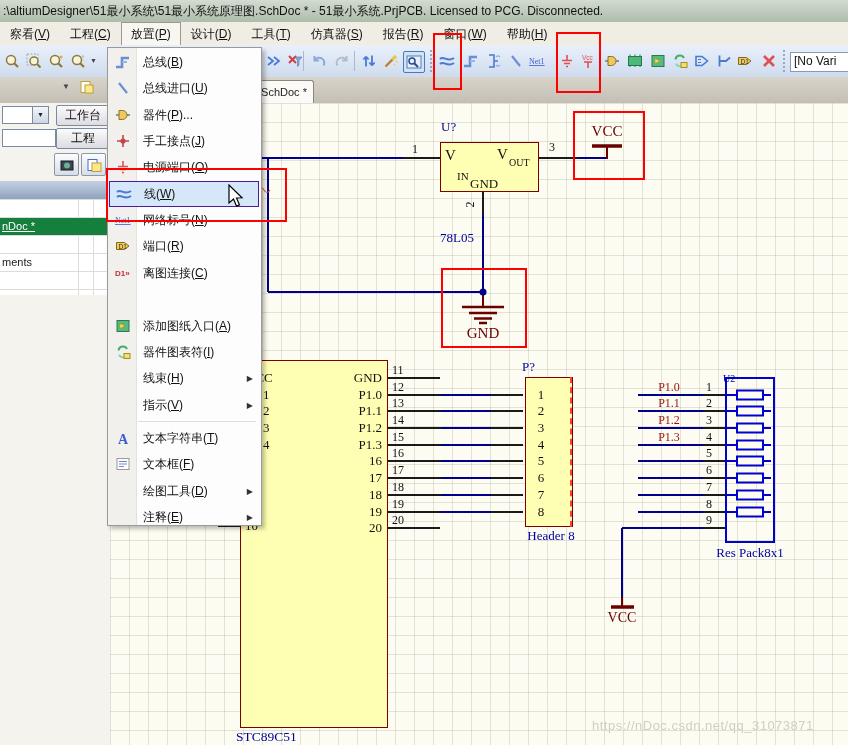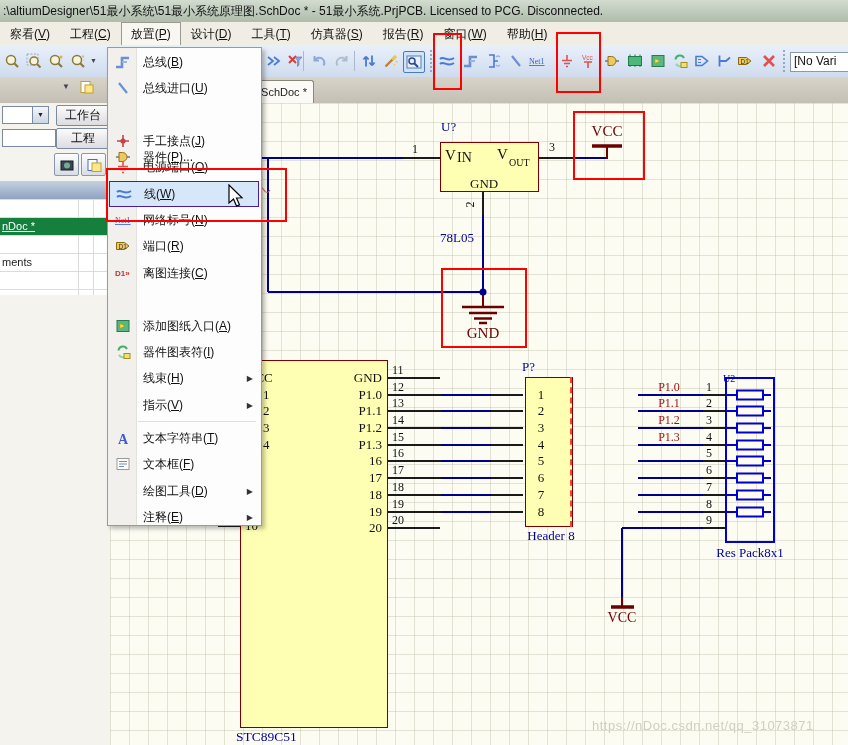--- a/index.html
+++ b/index.html
@@ -369,21 +369,21 @@
         <line x1="703" y1="528" x2="725" y2="528" stroke="#1a1a1a" stroke-width="2"></line>
         <line x1="622" y1="528" x2="703" y2="528" stroke="#00008B" stroke-width="2"></line>
         <line x1="622" y1="528" x2="622" y2="597" stroke="#00008B" stroke-width="2"></line>
         <line x1="622" y1="597" x2="622" y2="607" stroke="#6B0000" stroke-width="2"></line>
         <line x1="611" y1="607" x2="634" y2="607" stroke="#6B0000" stroke-width="3.5"></line>
         <path d="M258 190 q3 -5 6 0 q3 5 6 0" stroke="#d06048" fill="none" stroke-width="1.2"></path>
       </svg>
       <div class="slabel des" style="left:441px;top:119px;font-size:13px;">U?</div>
       <div class="slabel des" style="left:440px;top:230px;font-size:13px;">78L05</div>
       <div class="slabel " style="left:445px;top:147px;font-size:15px;">V</div>
-      <div class="slabel " style="left:457px;top:150px;font-size:14px;">IN</div>
+      <div class="slabel " style="left:457px;top:170px;font-size:11px;">IN</div>
       <div class="slabel " style="left:497px;top:146px;font-size:15px;">V</div>
       <div class="slabel " style="left:509px;top:157px;font-size:10px;">OUT</div>
       <div class="slabel " style="left:470px;top:176px;font-size:13px;">GND</div>
       <div class="slabel " style="left:412px;top:142px;font-size:12px;">1</div>
       <div class="slabel " style="left:549px;top:140px;font-size:12px;">3</div>
       <div class="slabel " style="left:467px;top:197px;font-size:12px;transform:rotate(-90deg);">2</div>
       <div class="slabel pwr" style="left:582px;top:123px;font-size:15px;width:50px;text-align:center;">VCC</div>
       <div class="slabel pwr" style="left:460px;top:325px;font-size:15px;width:46px;text-align:center;">GND</div>
       <div class="slabel " style="left:246px;top:370px;font-size:13px;width:44px;text-align:left;">VCC</div>
       <div class="slabel " style="left:246px;top:387px;font-size:13px;width:44px;text-align:left;">P0.1</div>
@@ -452,21 +452,21 @@
         <span class="lbl">总线(<u>B</u>)</span>
       </div>
       <div class="pm-item" style="top:27px;height:26px;">
         <span class="ic">
           <svg width="16" height="16" viewBox="0 0 16 16">
             <path d="M4 3 L12 13" stroke="#6b8fd4" stroke-width="2.2"></path>
           </svg>
         </span>
         <span class="lbl">总线进口(<u>U</u>)</span>
       </div>
-      <div class="pm-item" style="top:54px;height:26px;margin-top:42px;">
+      <div class="pm-item" style="top:54px;height:26px;">
         <span class="ic">
           <svg width="16" height="16" viewBox="0 0 16 16">
             <path d="M1 8 H4 M12 8 H15" stroke="#777" stroke-width="1.4"></path>
             <path d="M4 3.5 h3.5 a4.5 4.5 0 0 1 0 9 h-3.5 z" fill="#edc95e" stroke="#907020"></path>
           </svg>
         </span>
         <span class="lbl">器件(<u>P</u>)...</span>
       </div>
       <div class="pm-item" style="top:106px;height:26px;">
         <span class="ic">

